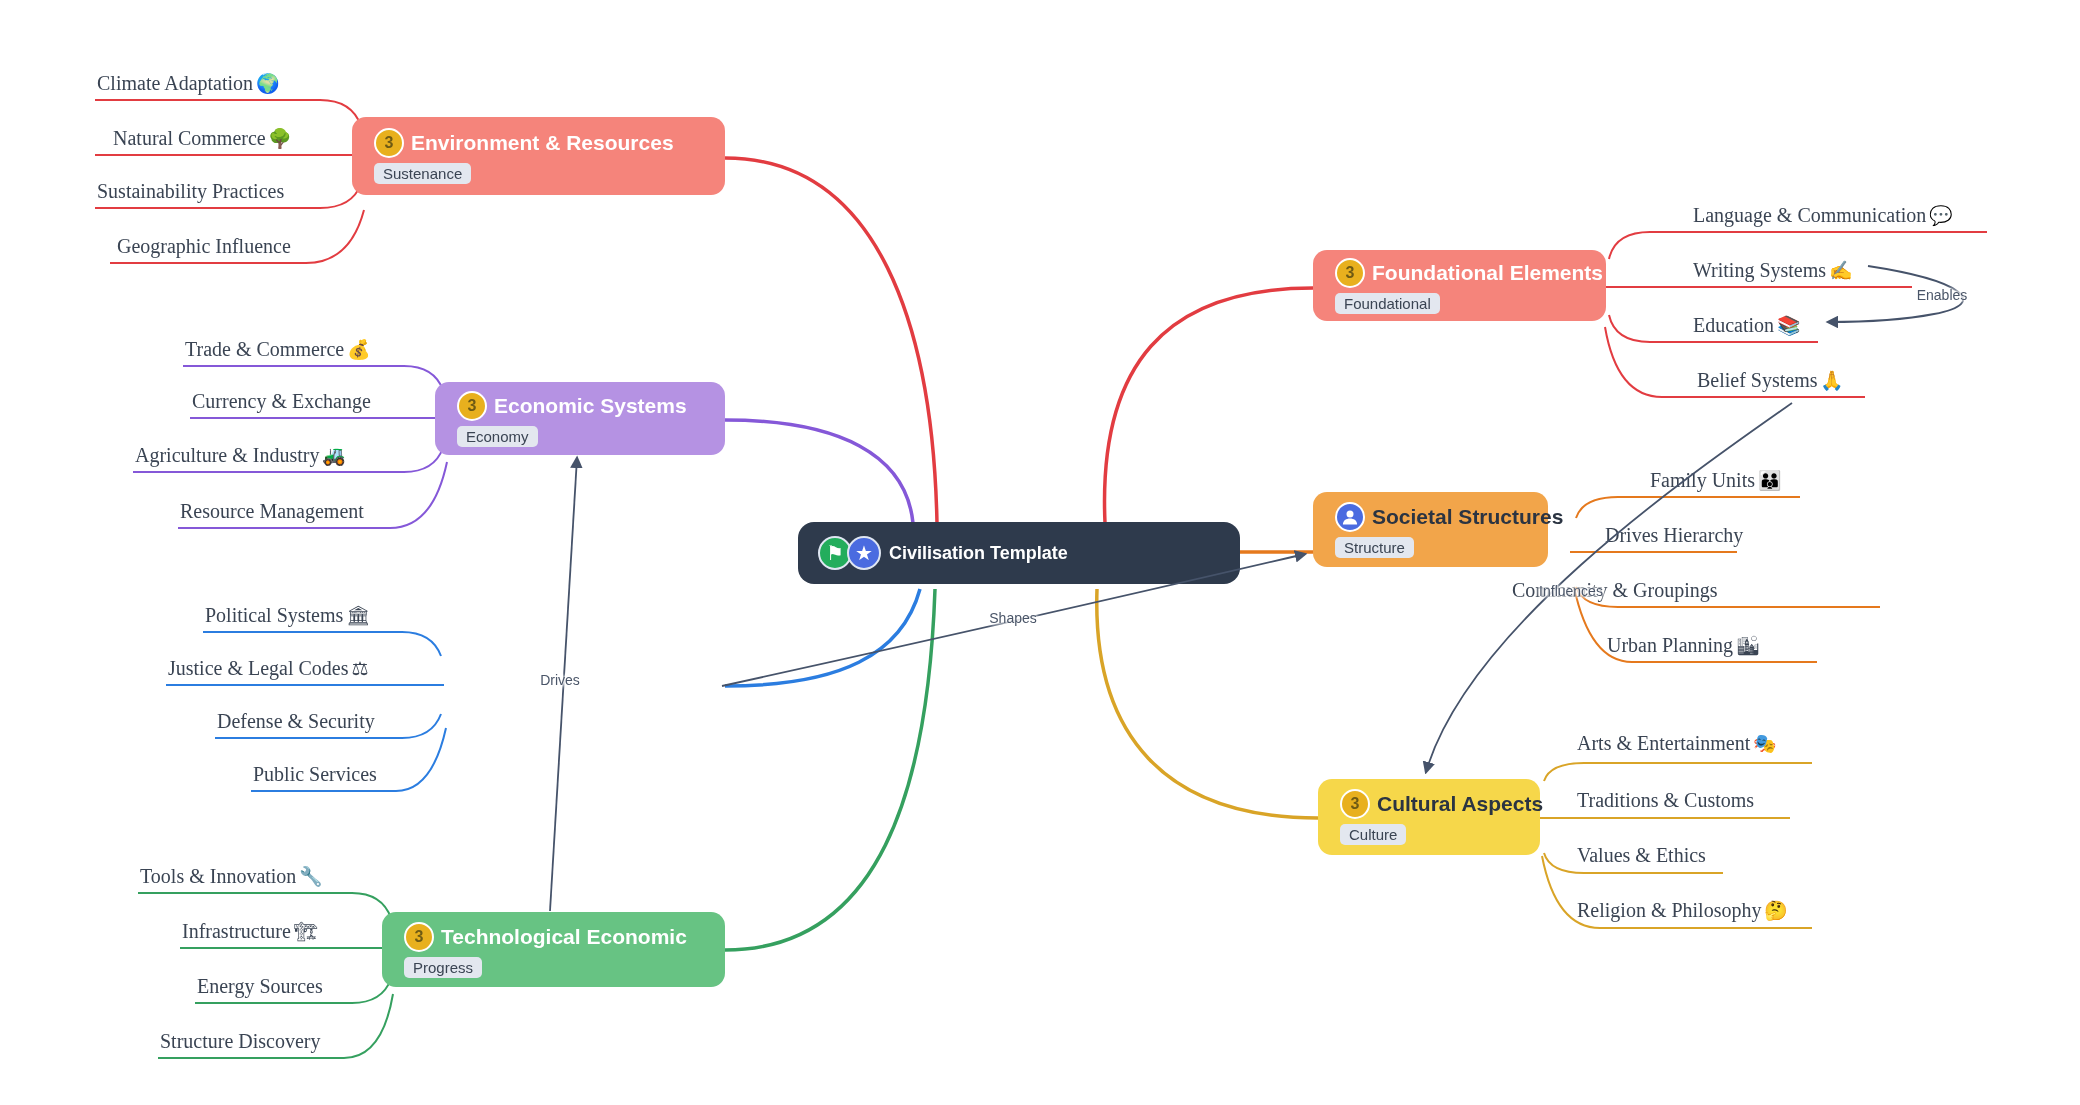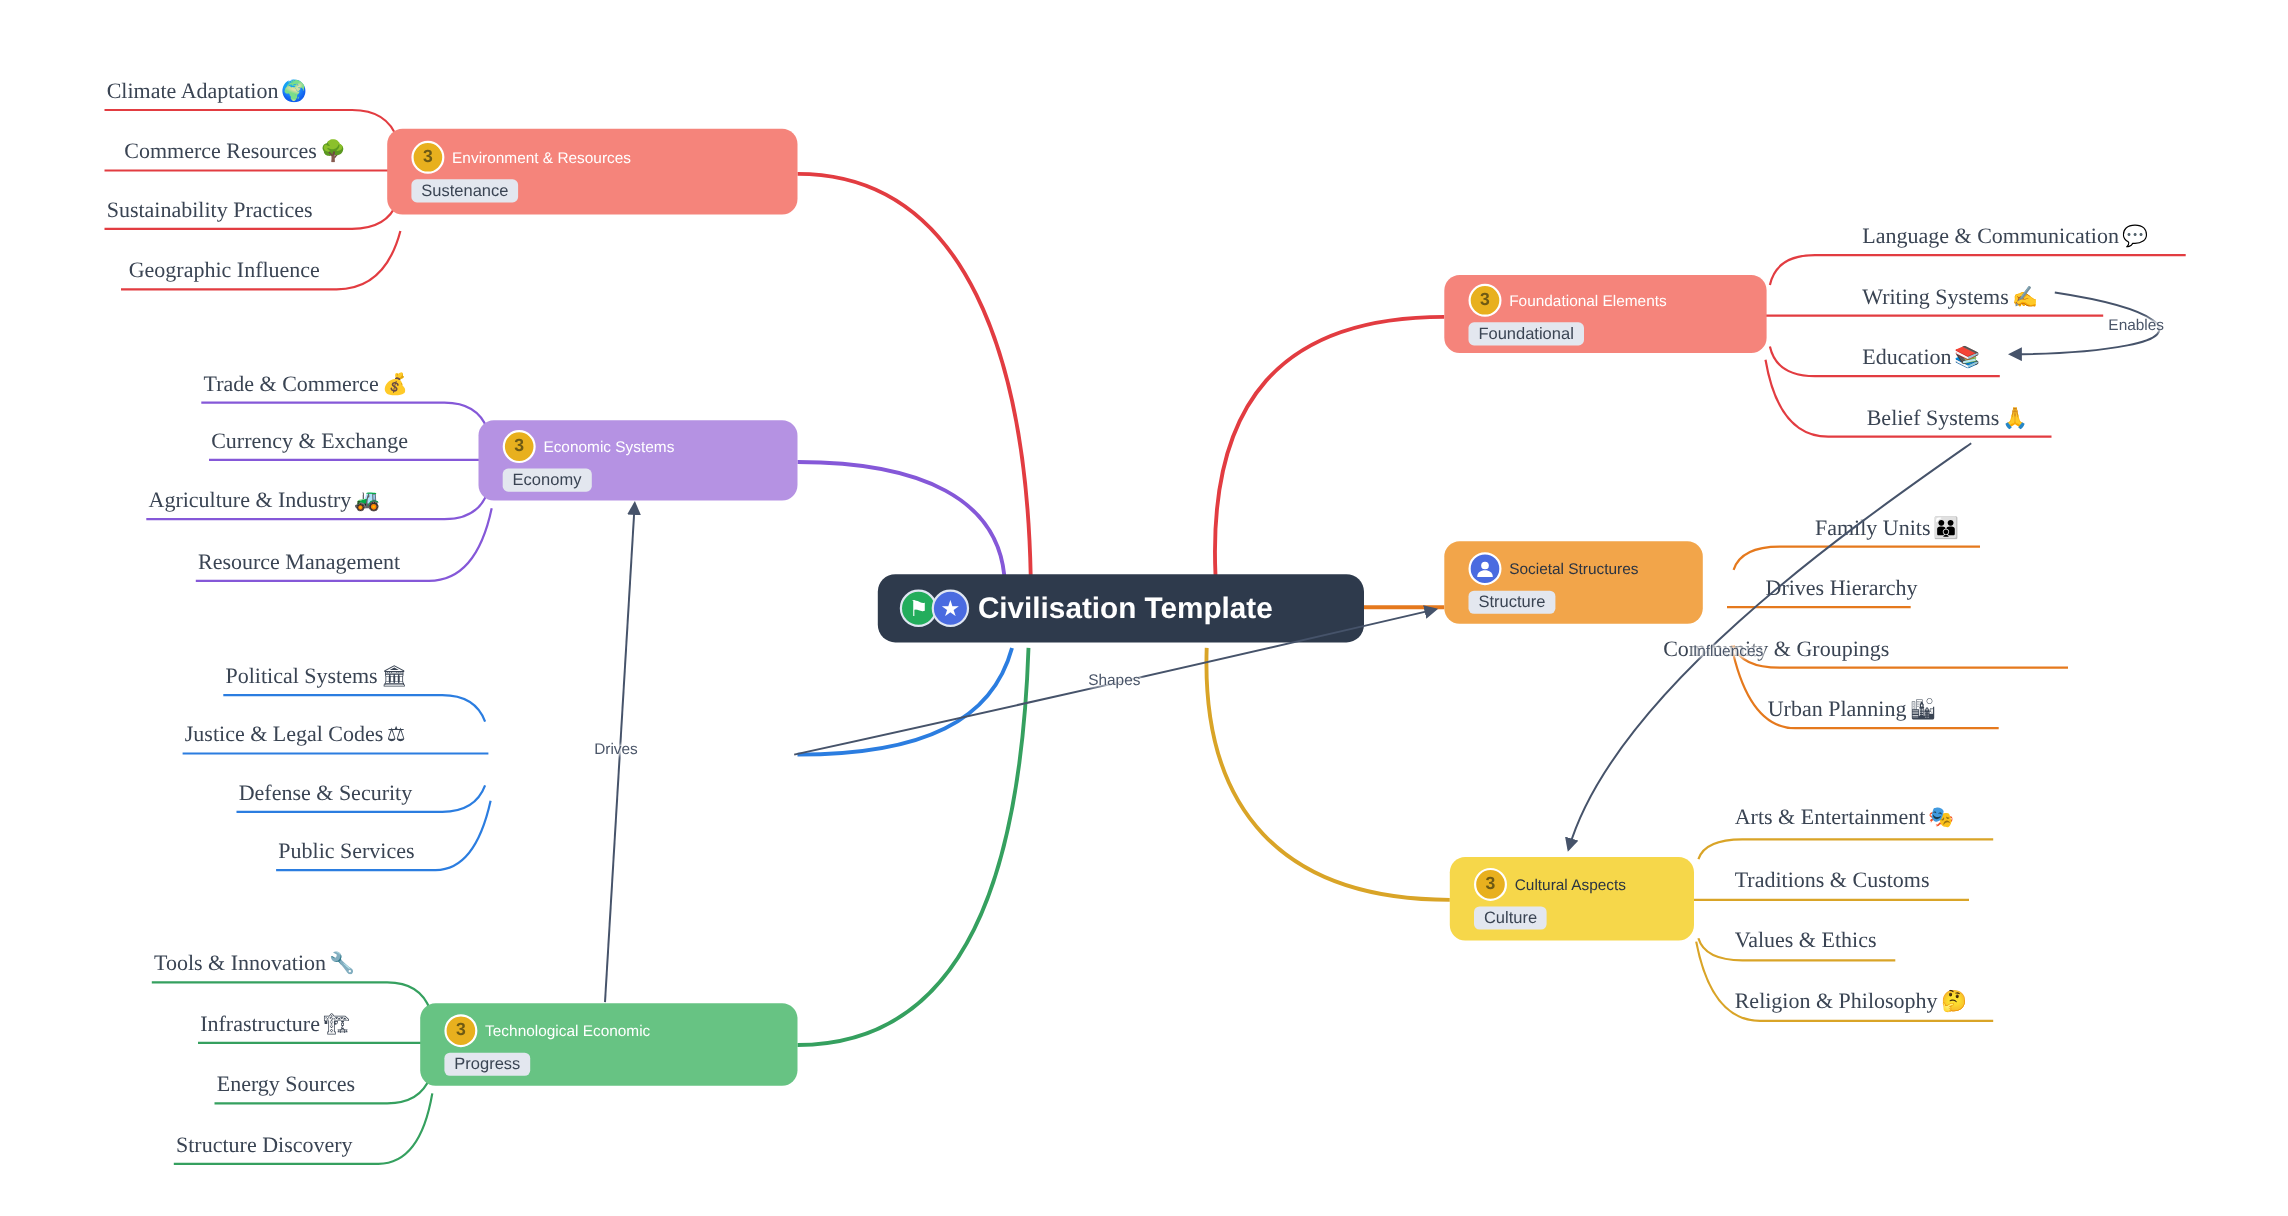--- a/index.html
+++ b/index.html
@@ -8,36 +8,36 @@
   svg.layer{position:absolute;left:0;top:0;pointer-events:none;}
   .node{position:absolute;border-radius:14px;display:flex;flex-direction:column;justify-content:center;
         gap:5px;padding-left:22px;box-sizing:border-box;}
   .node.env,.node.found{background:#f5847b;}
   .node.eco{background:#b592e3;}
   .node.gov{background:#62b0ec;}
   .node.tech{background:#67c383;}
   .node.soc{background:#f2a54a;}
   .node.cult{background:#f6d74a;}
   .trow{display:flex;align-items:center;gap:7px;}
-  .ntitle{font-weight:normal;font-size:14px;color:#ffffff;white-space:nowrap;}
+  .ntitle{font-weight:bold;font-size:21px;color:#ffffff;white-space:nowrap;}
   .node.soc .ntitle,.node.cult .ntitle{color:#2b3442;}
   .badge{width:30px;height:30px;border-radius:50%;background:#e8b01e;border:2px solid #ffffff;
          color:#6e5a14;font-weight:bold;font-size:16px;display:flex;align-items:center;justify-content:center;
          box-sizing:border-box;flex:0 0 auto;}
   .pbadge{width:30px;height:30px;border-radius:50%;background:#4a6be0;border:2px solid #ffffff;
           display:flex;align-items:center;justify-content:center;box-sizing:border-box;flex:0 0 auto;}
   .tag{align-self:flex-start;background:#e3e7ef;color:#3a4453;font-size:15px;padding:2px 9px;
        border-radius:5px;white-space:nowrap;}
   .center-node{position:absolute;left:798px;top:522px;width:442px;height:62px;background:#2e3a4c;
         border-radius:16px;display:flex;align-items:center;padding-left:20px;box-sizing:border-box;}
   .cicon{width:34px;height:34px;border-radius:50%;display:flex;align-items:center;justify-content:center;
          color:#fff;font-size:20px;border:2px solid #dfe6f2;box-sizing:border-box;}
   .cicon.flag{background:#23ad5c;z-index:1;}
   .cicon.star{background:#4a6be0;margin-left:-5px;z-index:2;}
-  .ctitle{color:#ffffff;font-weight:bold;font-size:27px;margin-left:8px;white-space:nowrap;}
+  .ctitle{color:#ffffff;font-weight:bold;font-size:18px;margin-left:8px;white-space:nowrap;}
   .child{position:absolute;height:30px;line-height:30px;font-size:20px;color:#3a4453;white-space:nowrap;font-family:Liberation Serif, serif;}
   .child .em{font-size:19px;margin-left:3px;}
   .linklabel{position:absolute;transform:translate(-50%,-50%);font-size:14px;color:#4a5568;white-space:nowrap;
      text-shadow:0 0 3px #fff,0 0 3px #fff,0 0 5px #fff,0 0 5px #fff,0 0 7px #fff;}
 </style>
 </head>
 <body>
 
 <div class="canvas">
 
@@ -141,21 +141,21 @@
     <span class="tag">Culture</span>
   </div>
 
   <div class="center-node">
     <span class="cicon flag">⚑</span>
     <span class="cicon star">★</span>
     <span class="ctitle">Civilisation Template</span>
   </div>
 
   <div class="child" style="left:97px;top:68px"><span>Climate Adaptation</span><span class="em">🌍</span></div>
-  <div class="child" style="left:113px;top:123px"><span>Commerce Resources</span><span class="em">🌳</span></div>
+  <div class="child" style="left:113px;top:123px"><span>Natural Commerce</span><span class="em">🌳</span></div>
   <div class="child" style="left:97px;top:176px"><span>Sustainability Practices</span></div>
   <div class="child" style="left:117px;top:231px"><span>Geographic Influence</span></div>
 
   <div class="child" style="left:185px;top:334px"><span>Trade &amp; Commerce</span><span class="em">💰</span></div>
   <div class="child" style="left:192px;top:386px"><span>Currency &amp; Exchange</span></div>
   <div class="child" style="left:135px;top:440px"><span>Agriculture &amp; Industry</span><span class="em">🚜</span></div>
   <div class="child" style="left:180px;top:496px"><span>Resource Management</span></div>
 
   <div class="child" style="left:205px;top:600px"><span>Political Systems</span><span class="em">🏛</span></div>
   <div class="child" style="left:168px;top:653px"><span>Justice &amp; Legal Codes</span><span class="em">⚖</span></div>

